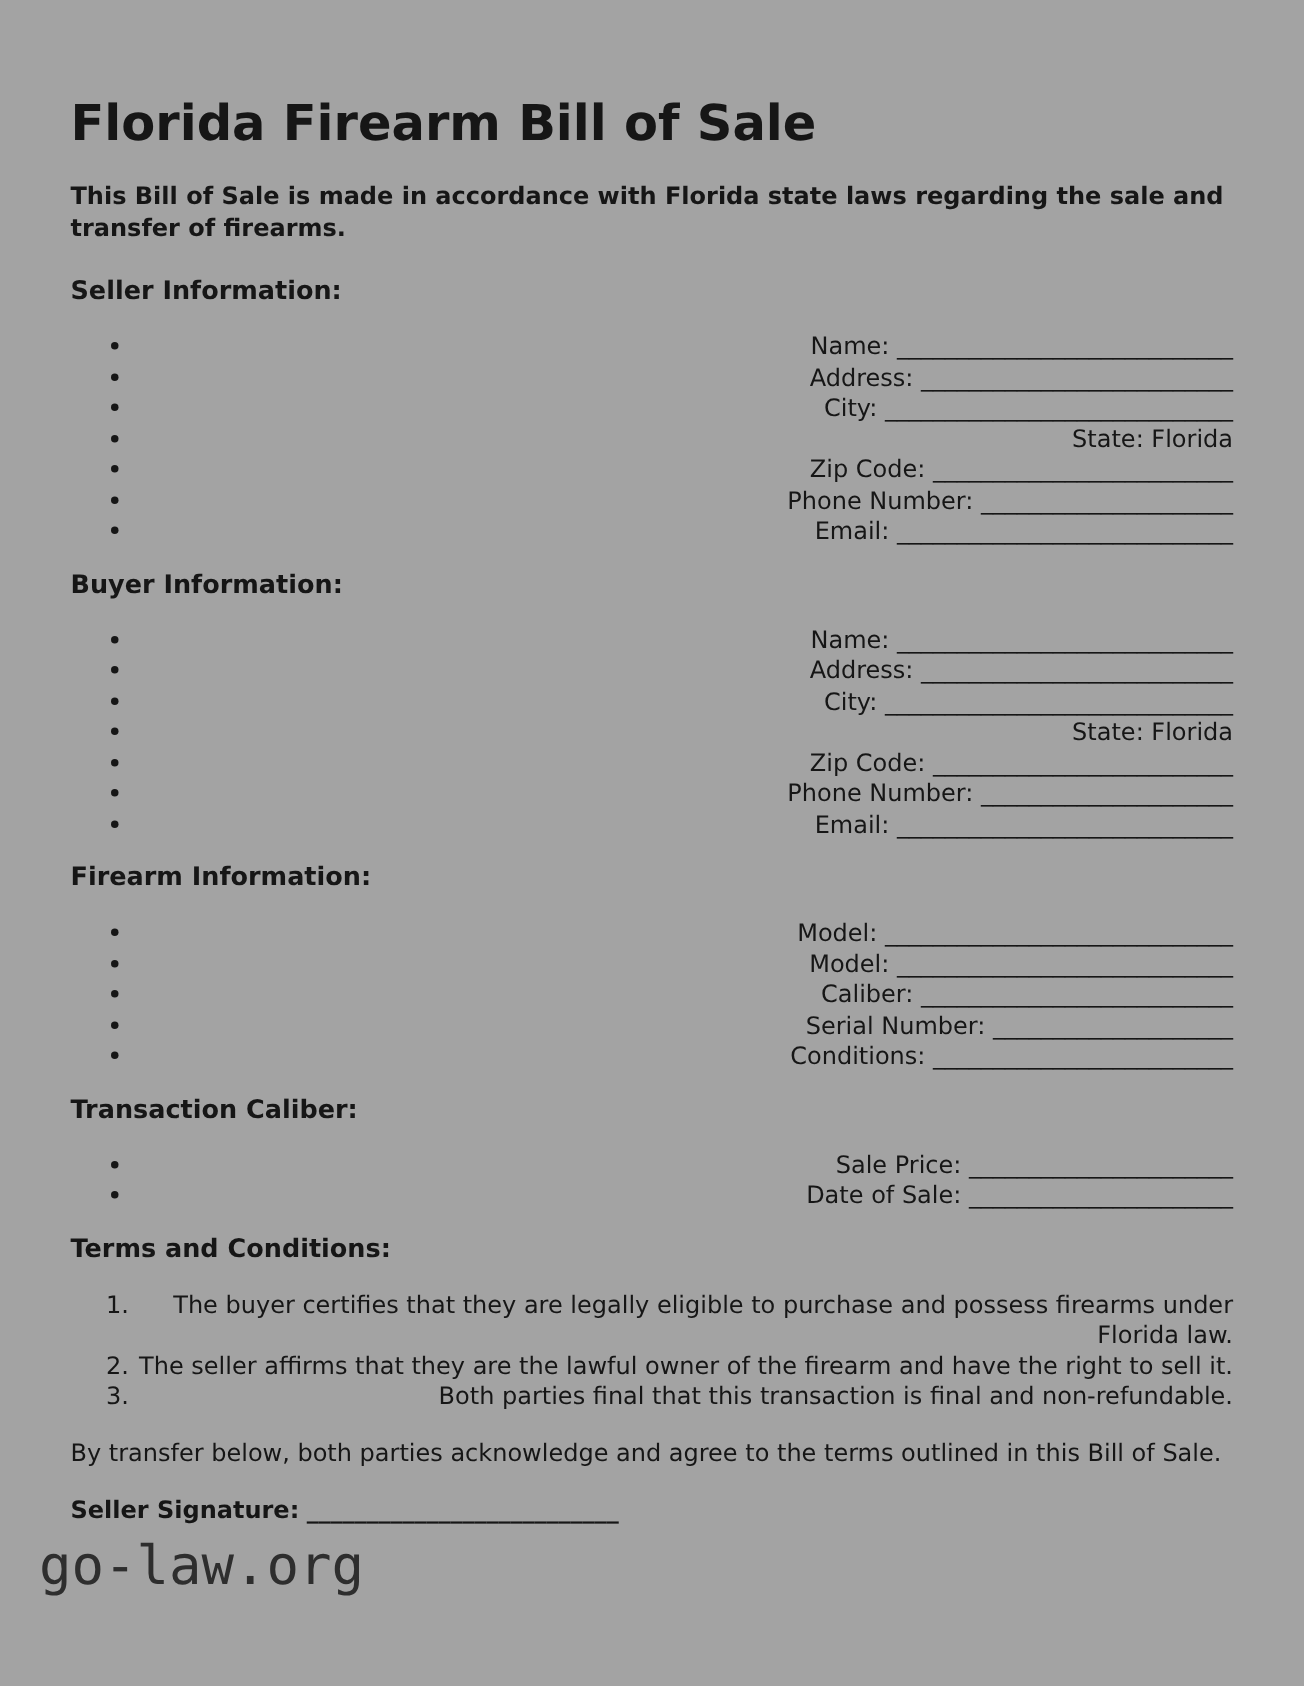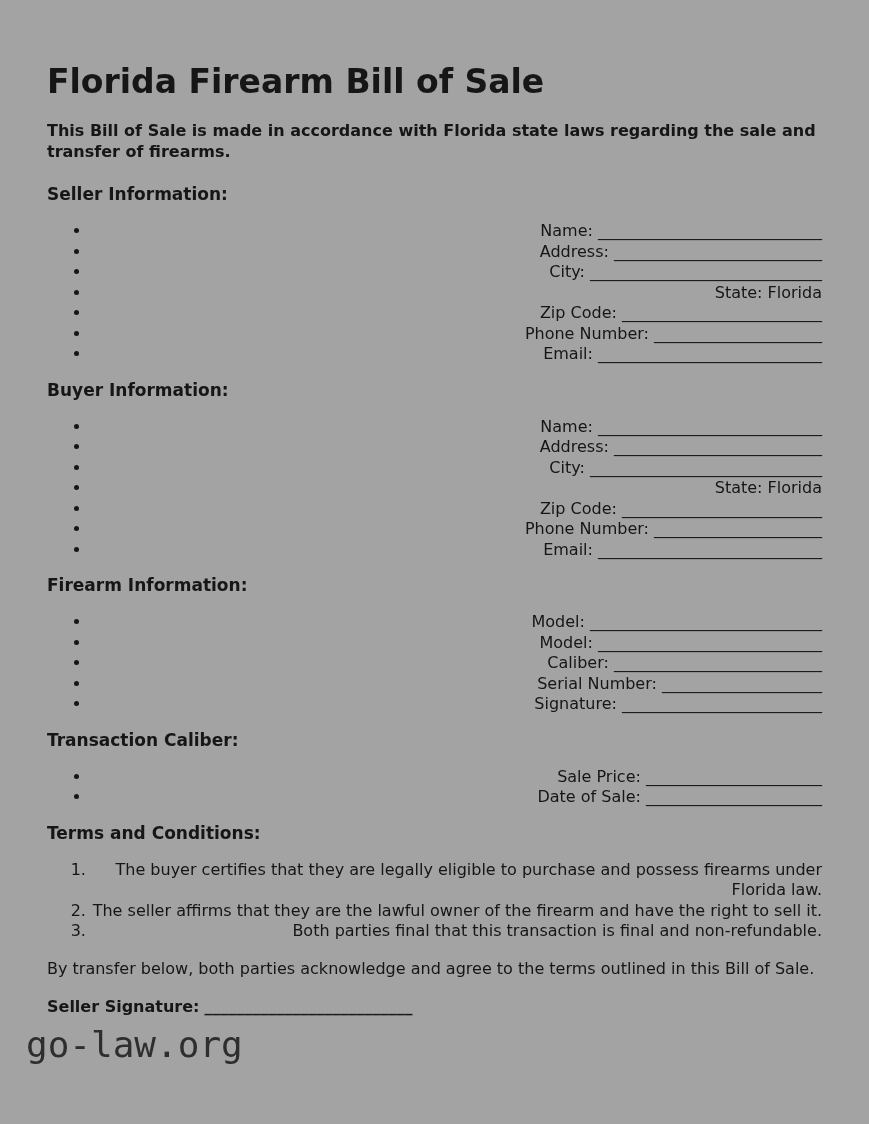--- a/index.html
+++ b/index.html
@@ -76,21 +76,21 @@
     <li><span>Phone Number:</span> <span class="blank">_____________________</span></li>
     <li><span>Email:</span> <span class="blank">____________________________</span></li>
   </ul>
 
   <h2 class="section-heading">Firearm Information:</h2>
   <ul class="field-list">
     <li><span>Model:</span> <span class="blank">_____________________________</span></li>
     <li><span>Model:</span> <span class="blank">____________________________</span></li>
     <li><span>Caliber:</span> <span class="blank">__________________________</span></li>
     <li><span>Serial Number:</span> <span class="blank">____________________</span></li>
-    <li><span>Signature:</span> <span class="blank">_________________________</span></li>
+    <li><span>Conditions:</span> <span class="blank">_________________________</span></li>
   </ul>
 
   <h2 class="section-heading">Transaction Caliber:</h2>
   <ul class="field-list">
     <li><span>Sale Price:</span> <span class="blank">______________________</span></li>
     <li><span>Date of Sale:</span> <span class="blank">______________________</span></li>
   </ul>
 
   <h2 class="section-heading">Terms and Conditions:</h2>
   <ol class="terms-list">

